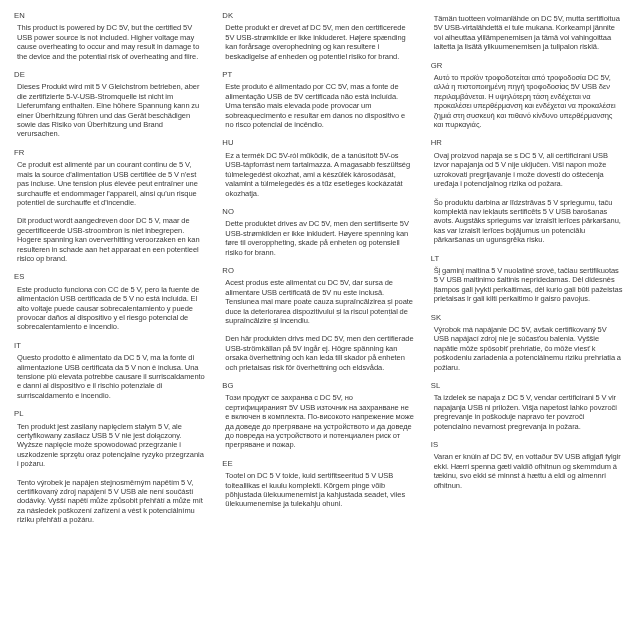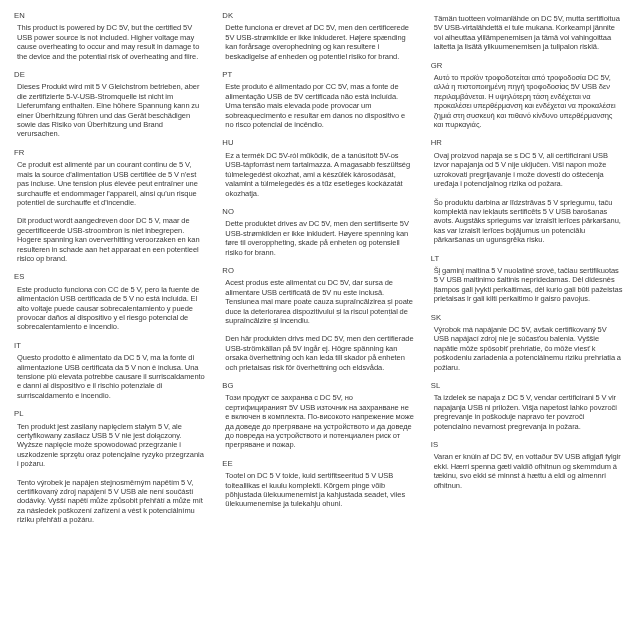--- a/index.html
+++ b/index.html
@@ -75,21 +75,21 @@
         <div class="lang-code">PL</div>
         <p class="lang-text">Ten produkt jest zasilany napięciem stałym 5 V, ale certyfikowany zasilacz USB 5 V nie jest dołączony. Wyższe napięcie może spowodować przegrzanie i uszkodzenie sprzętu oraz potencjalne ryzyko przegrzania i pożaru.</p>
       </div>
       <div class="section">
         <p class="lang-text">Tento výrobek je napájen stejnosměrným napětím 5 V, certifikovaný zdroj napájení 5 V USB ale není součástí dodávky. Vyšší napětí může způsobit přehřátí a může mít za následek poškození zařízení a vést k potenciálnímu riziku přehřátí a požáru.</p>
       </div>
     </div>
   <div class="column">
       <div class="section">
         <div class="lang-code">DK</div>
-        <p class="lang-text">Dette funciona er drevet af DC 5V, men den certificerede 5V USB-strømkilde er ikke inkluderet. Højere spænding kan forårsage overophedning og kan resultere i beskadigelse af enheden og potentiel risiko for brand.</p>
+        <p class="lang-text">Dette produkt er drevet af DC 5V, men den certificerede 5V USB-strømkilde er ikke inkluderet. Højere spænding kan forårsage overophedning og kan resultere i beskadigelse af enheden og potentiel risiko for brand.</p>
       </div>
       <div class="section">
         <div class="lang-code">PT</div>
         <p class="lang-text">Este produto é alimentado por CC 5V, mas a fonte de alimentação USB de 5V certificada não está incluída. Uma tensão mais elevada pode provocar um sobreaquecimento e resultar em danos no dispositivo e no risco potencial de incêndio.</p>
       </div>
       <div class="section">
         <div class="lang-code">HU</div>
         <p class="lang-text">Ez a termék DC 5V-ról működik, de a tanúsított 5V-os USB-tápforrást nem tartalmazza. A magasabb feszültség túlmelegedést okozhat, ami a készülék károsodását, valamint a túlmelegedés és a tűz esetleges kockázatát okozhatja.</p>
       </div>
       <div class="section">

